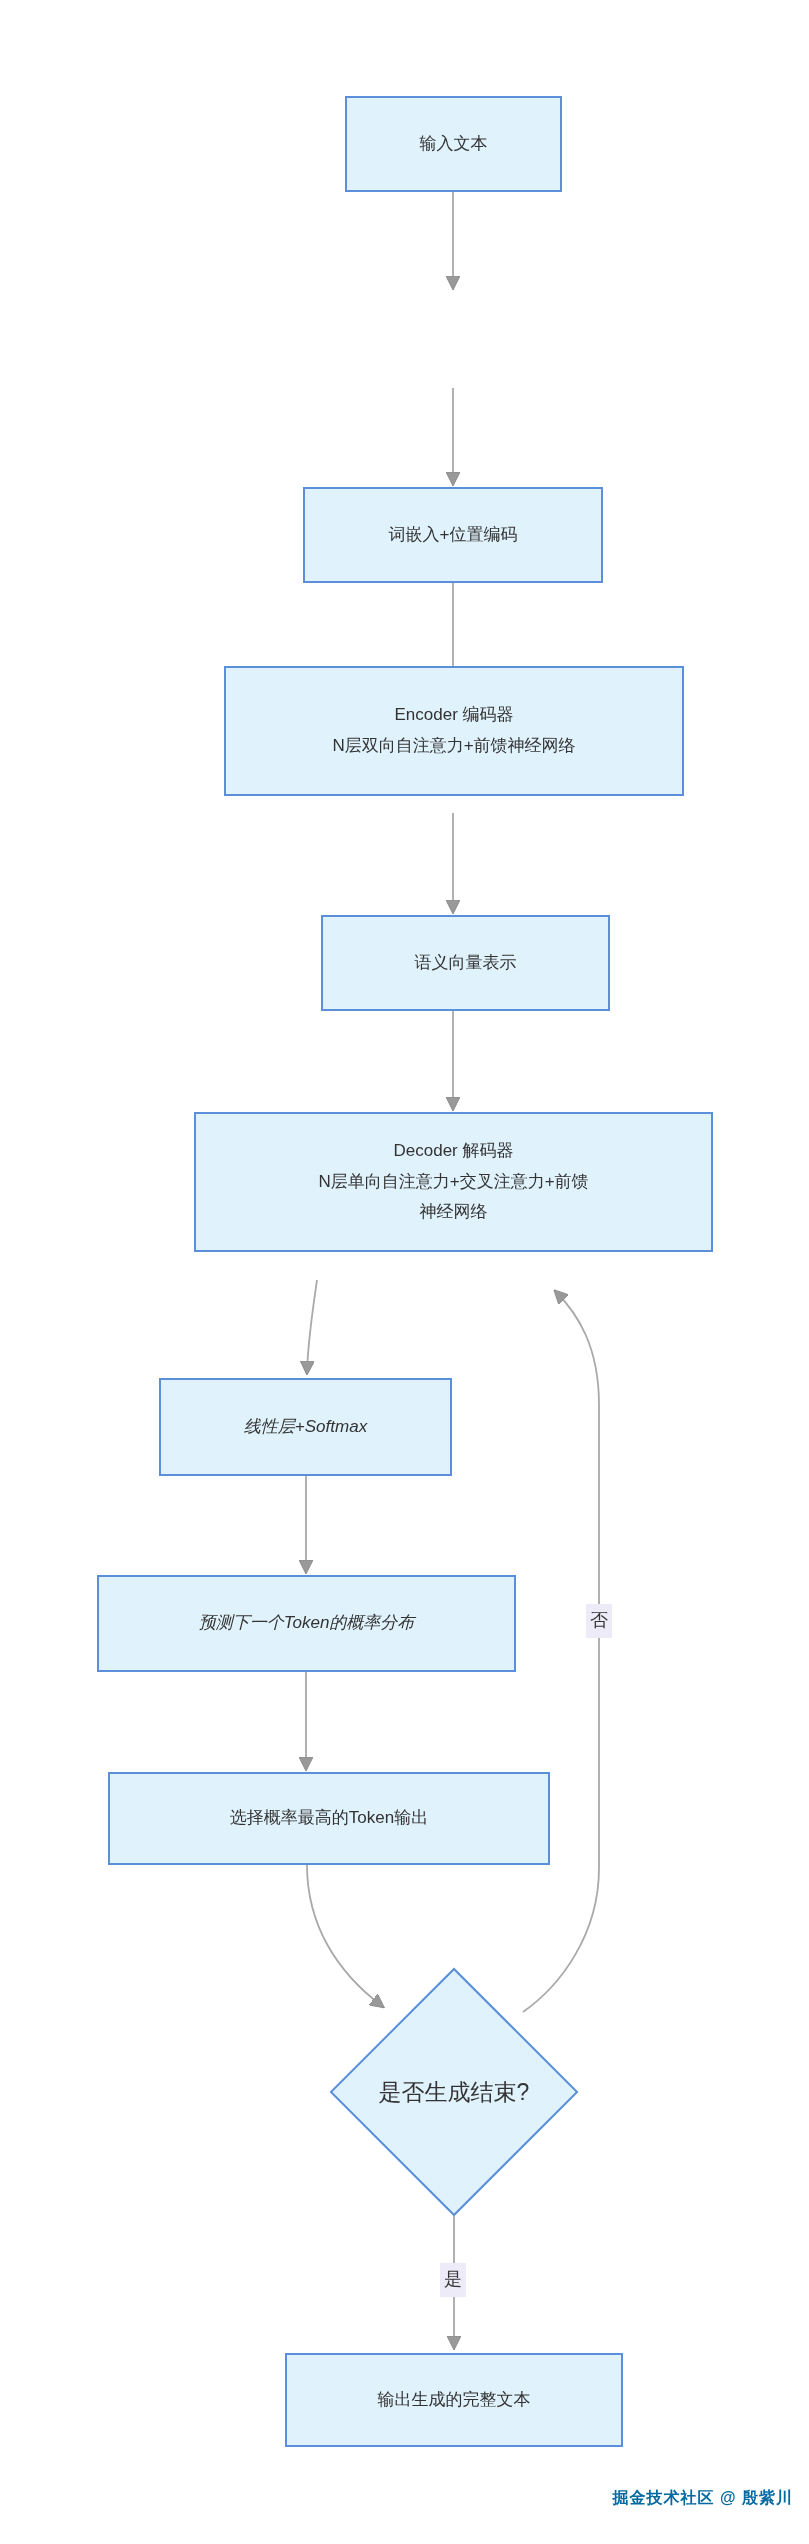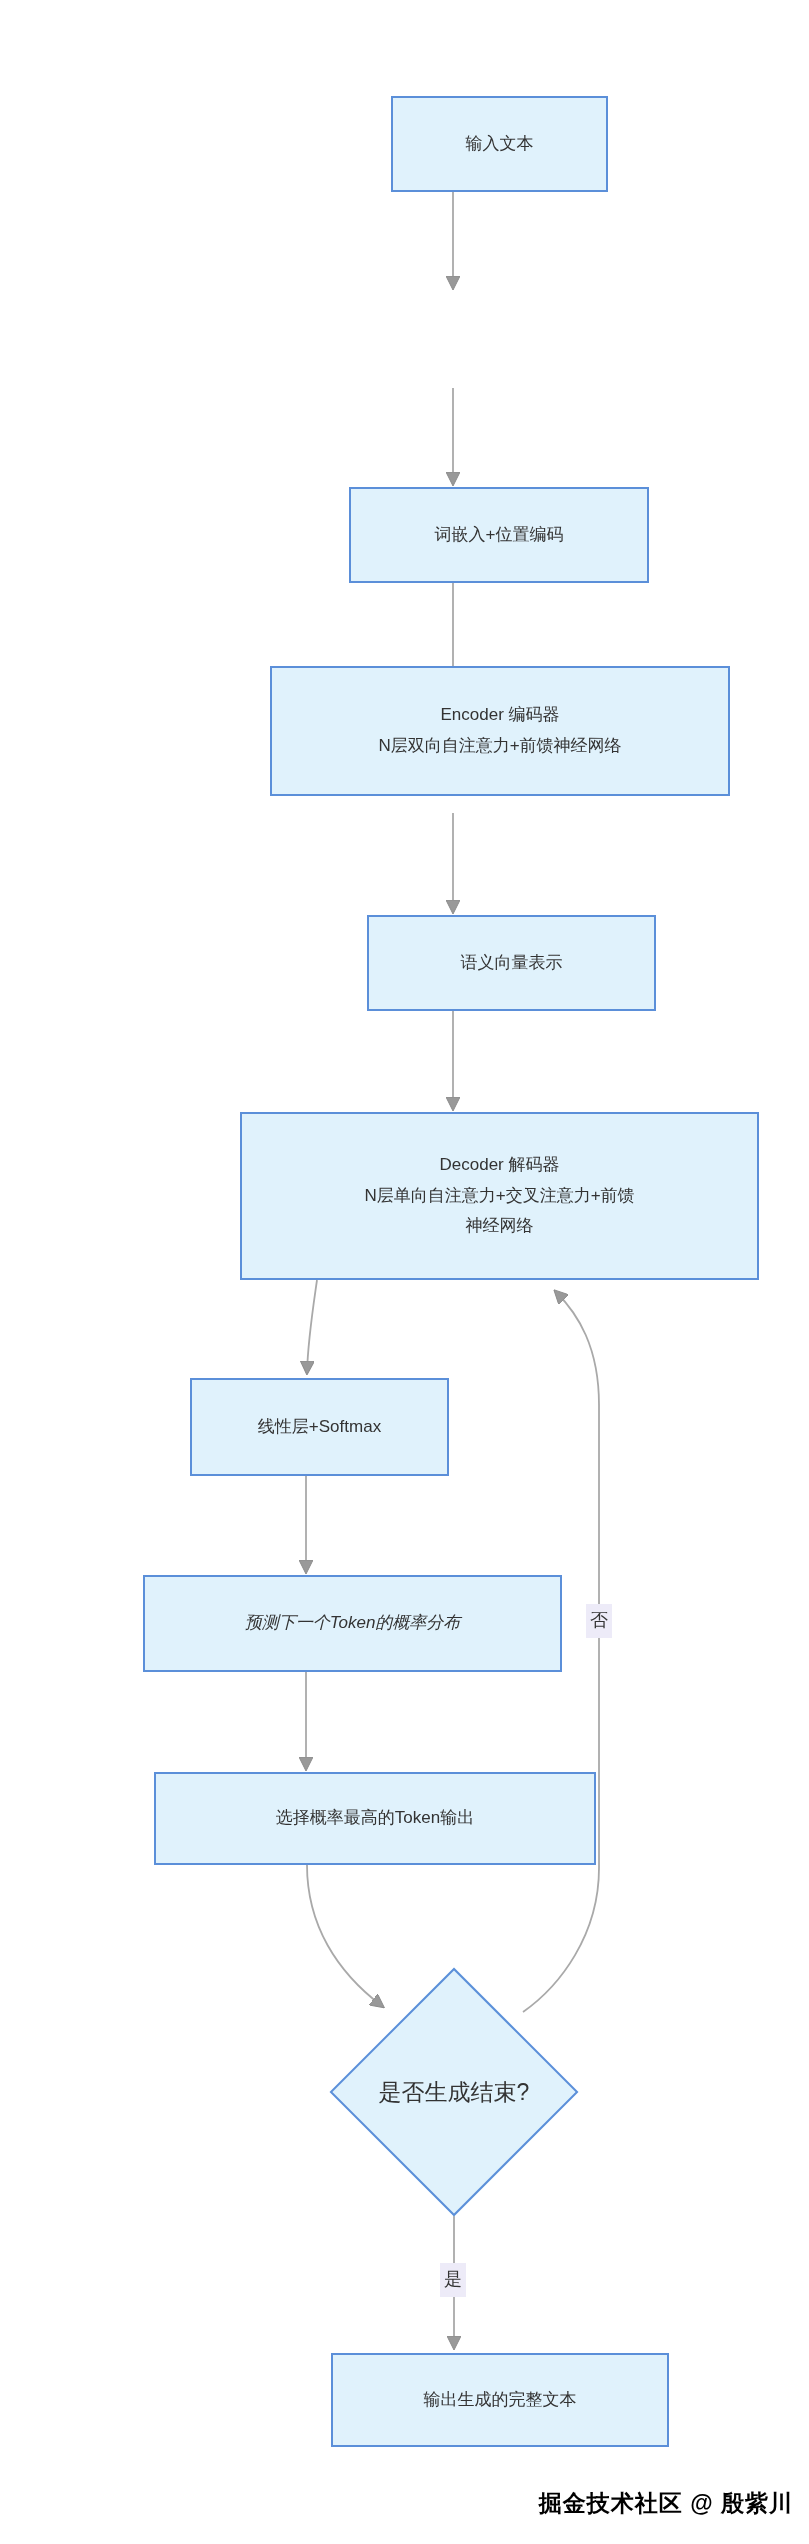--- a/index.html
+++ b/index.html
@@ -19,31 +19,30 @@
     background:#e0f2fc;
     border:2px solid #5b8fd9;
     display:flex;
     align-items:center;
     justify-content:center;
     text-align:center;
     font-size:17px;
     line-height:1.8;
     white-space:pre-line;
     color:#333333;
-    margin-left:46px;
   }
   
   .n-input    {left:345px; top:96px;   width:217px; height:96px;}
   .n-tokenize {left:295px; top:291px;  width:317px; height:97px;}
   .n-embed    {left:303px; top:487px;  width:300px; height:96px;}
   .n-encoder  {left:224px; top:666px;  width:460px; height:130px;}
   .n-semantic {left:321px; top:915px;  width:289px; height:96px;}
-  .n-decoder  {left:194px; top:1112px; width:519px; height:168px;}
+  .n-decoder  {left:194px; top:1112px; width:519px; height:140px;}
   
-  .n-linear   {left:144px; top:1378px; width:259px; height:98px;}
+  .n-linear   {left:159px; top:1378px; width:293px; height:98px;font-style:italic;}
   .n-predict  {left:97px;  top:1575px; width:419px; height:97px;font-style:italic;}
   .n-select   {left:108px; top:1772px; width:442px; height:93px;}
   .n-output   {left:285px; top:2353px; width:338px; height:94px;}
   
   .diamond-wrap{position:absolute; left:330px; top:1968px; width:248px; height:248px;}
   .diamond-shape{
     position:absolute; left:36px; top:36px; width:176px; height:176px;
     background:#e0f2fc; border:2px solid #5b8fd9;
     transform:rotate(45deg);
     box-sizing:border-box;
@@ -62,23 +61,23 @@
     padding:7px 4px;
     line-height:1.1;
     text-align:center;
   }
   .lbl-no {left:586px; top:1604px;}
   .lbl-yes{left:440px; top:2263px;}
   
   .watermark{
     position:absolute;
     right:16px; top:2488px;
-    font-size:23px;
+    font-size:16px;
     font-weight:600;
-    color:#000000;
+    color:#0369a1;
     text-shadow:1px 1px 0 #ffffff, 2px 2px 2px rgba(255,255,255,0.9);
     letter-spacing:1px;
   }
 </style>
 </head>
 <body>
 
 <div class="canvas">
 
   <svg class="edges" viewBox="0 0 809 2544">

